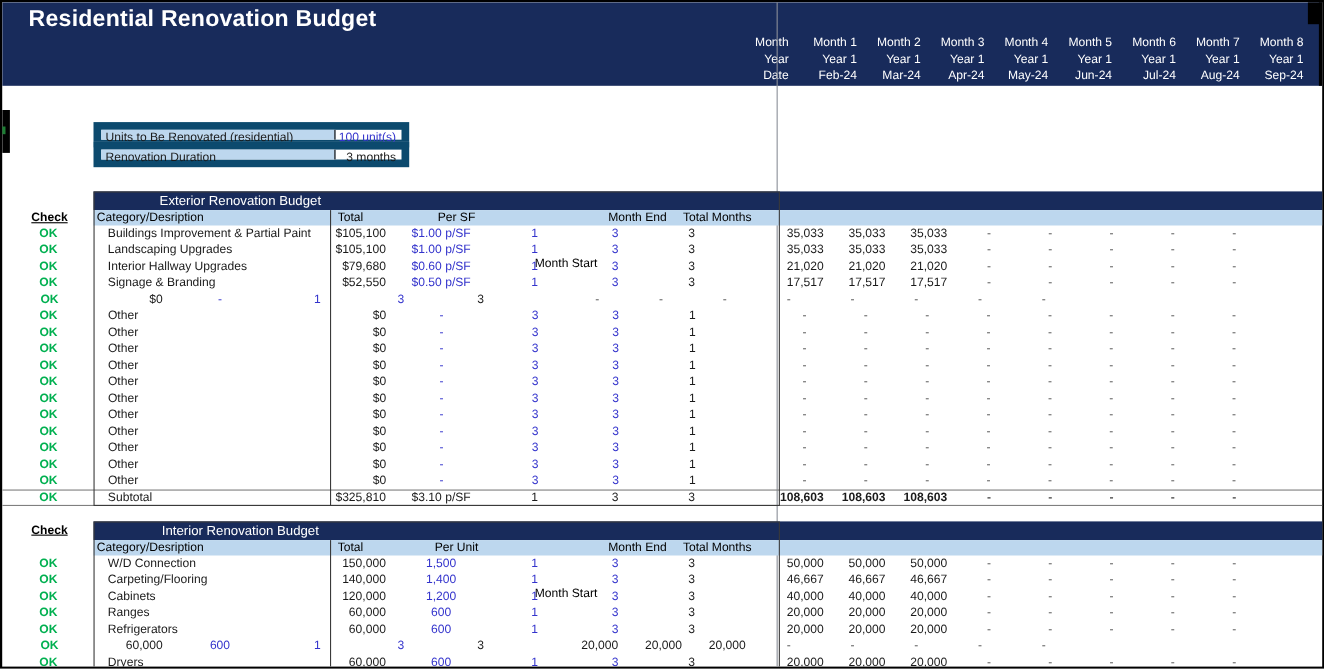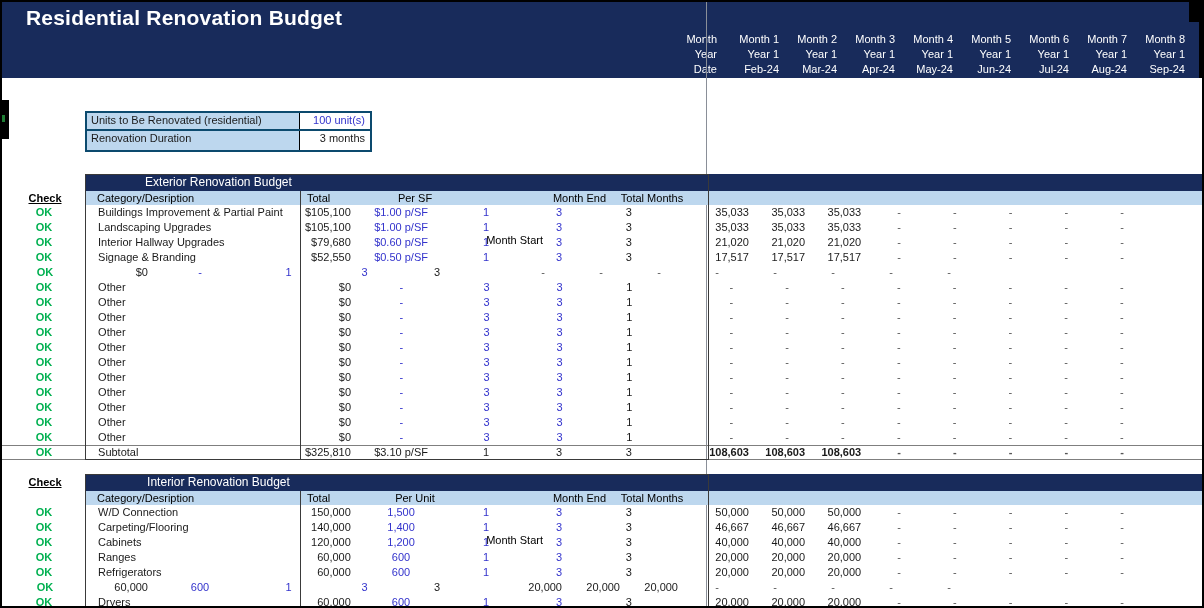--- a/index.html
+++ b/index.html
@@ -22,21 +22,21 @@
   .axis{position:absolute;left:612px;top:30px;width:103px;text-align:right;color:#fff;line-height:15px;}
   .months{position:absolute;left:705px;top:30px;display:flex;color:#fff;}
   .months .mcol{width:58px;text-align:right;line-height:15px;padding-right:6px;box-sizing:border-box;white-space:nowrap;}
   .months .mcol:first-child{margin-left:20px;}
   .pane-line{position:absolute;left:704px;top:0;width:1px;height:608px;background:#8a8f98;}
   .corner-artifact{position:absolute;right:0;top:0;width:13px;height:20px;background:#000;}
   .right-edge-artifact{position:absolute;right:0;top:0;width:3px;height:76px;background:#000;}
   .left-artifact{position:absolute;left:0;top:98px;width:7px;height:39px;background:#000;}
   .left-artifact::after{content:'';position:absolute;left:0;top:15px;width:3px;height:7px;background:#1e7e34;}
   
-  .inputbox{position:absolute;left:83px;width:287px;height:23px;border:2px solid #0c4a6e;display:flex;box-sizing:border-box;background:#fff;}
+  .inputbox{position:absolute;left:83px;width:287px;height:23px;border:7px solid #0c4a6e;display:flex;box-sizing:border-box;background:#fff;}
   .inputbox .lbl{width:213px;background:var(--lb);border-right:1px solid #000;padding-left:4px;line-height:15px;box-sizing:border-box;white-space:nowrap;}
   .inputbox .val{flex:1;text-align:right;padding-right:5px;line-height:15px;}
   #input-units{top:109px}
   #input-duration{top:127px}
   .v-blue{color:var(--blue);}
   
   .section{position:absolute;left:0;width:1204px;}
   #sec0{top:172px;height:286px;}
   #sec1{top:472px;height:136px;}
   .band{position:absolute;left:83px;right:0;top:0;height:17px;background:var(--navy);}
@@ -49,21 +49,21 @@
   .row.subtotal{border-top:1px solid #7f7f7f;border-bottom:1px solid #7f7f7f;box-sizing:border-box;line-height:13px;}
   .tbox{position:absolute;left:83px;width:624px;top:0;border:1px solid var(--bdr);box-sizing:border-box;pointer-events:none;}
   #sec0 .tbox{height:286px}
   #sec1 .tbox{height:134px}
   .vsep{position:absolute;left:298px;top:17px;width:1px;background:var(--bdr);pointer-events:none;}
   #sec0 .vsep{height:269px}
   #sec1 .vsep{height:117px}
   
   .ck{width:50px;margin-left:18px;margin-right:15px;text-align:center;color:var(--green);font-weight:bold;}
   .cat{width:215px;padding-left:15px;box-sizing:border-box;white-space:nowrap;overflow:hidden;}
-  .cat.hd{padding-left:12px;}
+  .cat.hd{padding-left:3px;}
   .tot{width:70px;text-align:right;padding-right:7px;box-sizing:border-box;}
   .tot.hd{text-align:left;padding-left:7px;}
   .per{width:90px;text-align:center;box-sizing:border-box;}
   .ms{width:87px;text-align:center;box-sizing:border-box;}
   .ms.hd{text-align:right;padding-right:4px;margin-top:42px;}
   .me{width:65px;text-align:center;box-sizing:border-box;}
   .tm{width:80px;text-align:center;box-sizing:border-box;}
   .fill{width:17px;}
   .mspace{width:20px;}
   .mcell{width:58px;text-align:right;padding-right:10px;box-sizing:border-box;}

